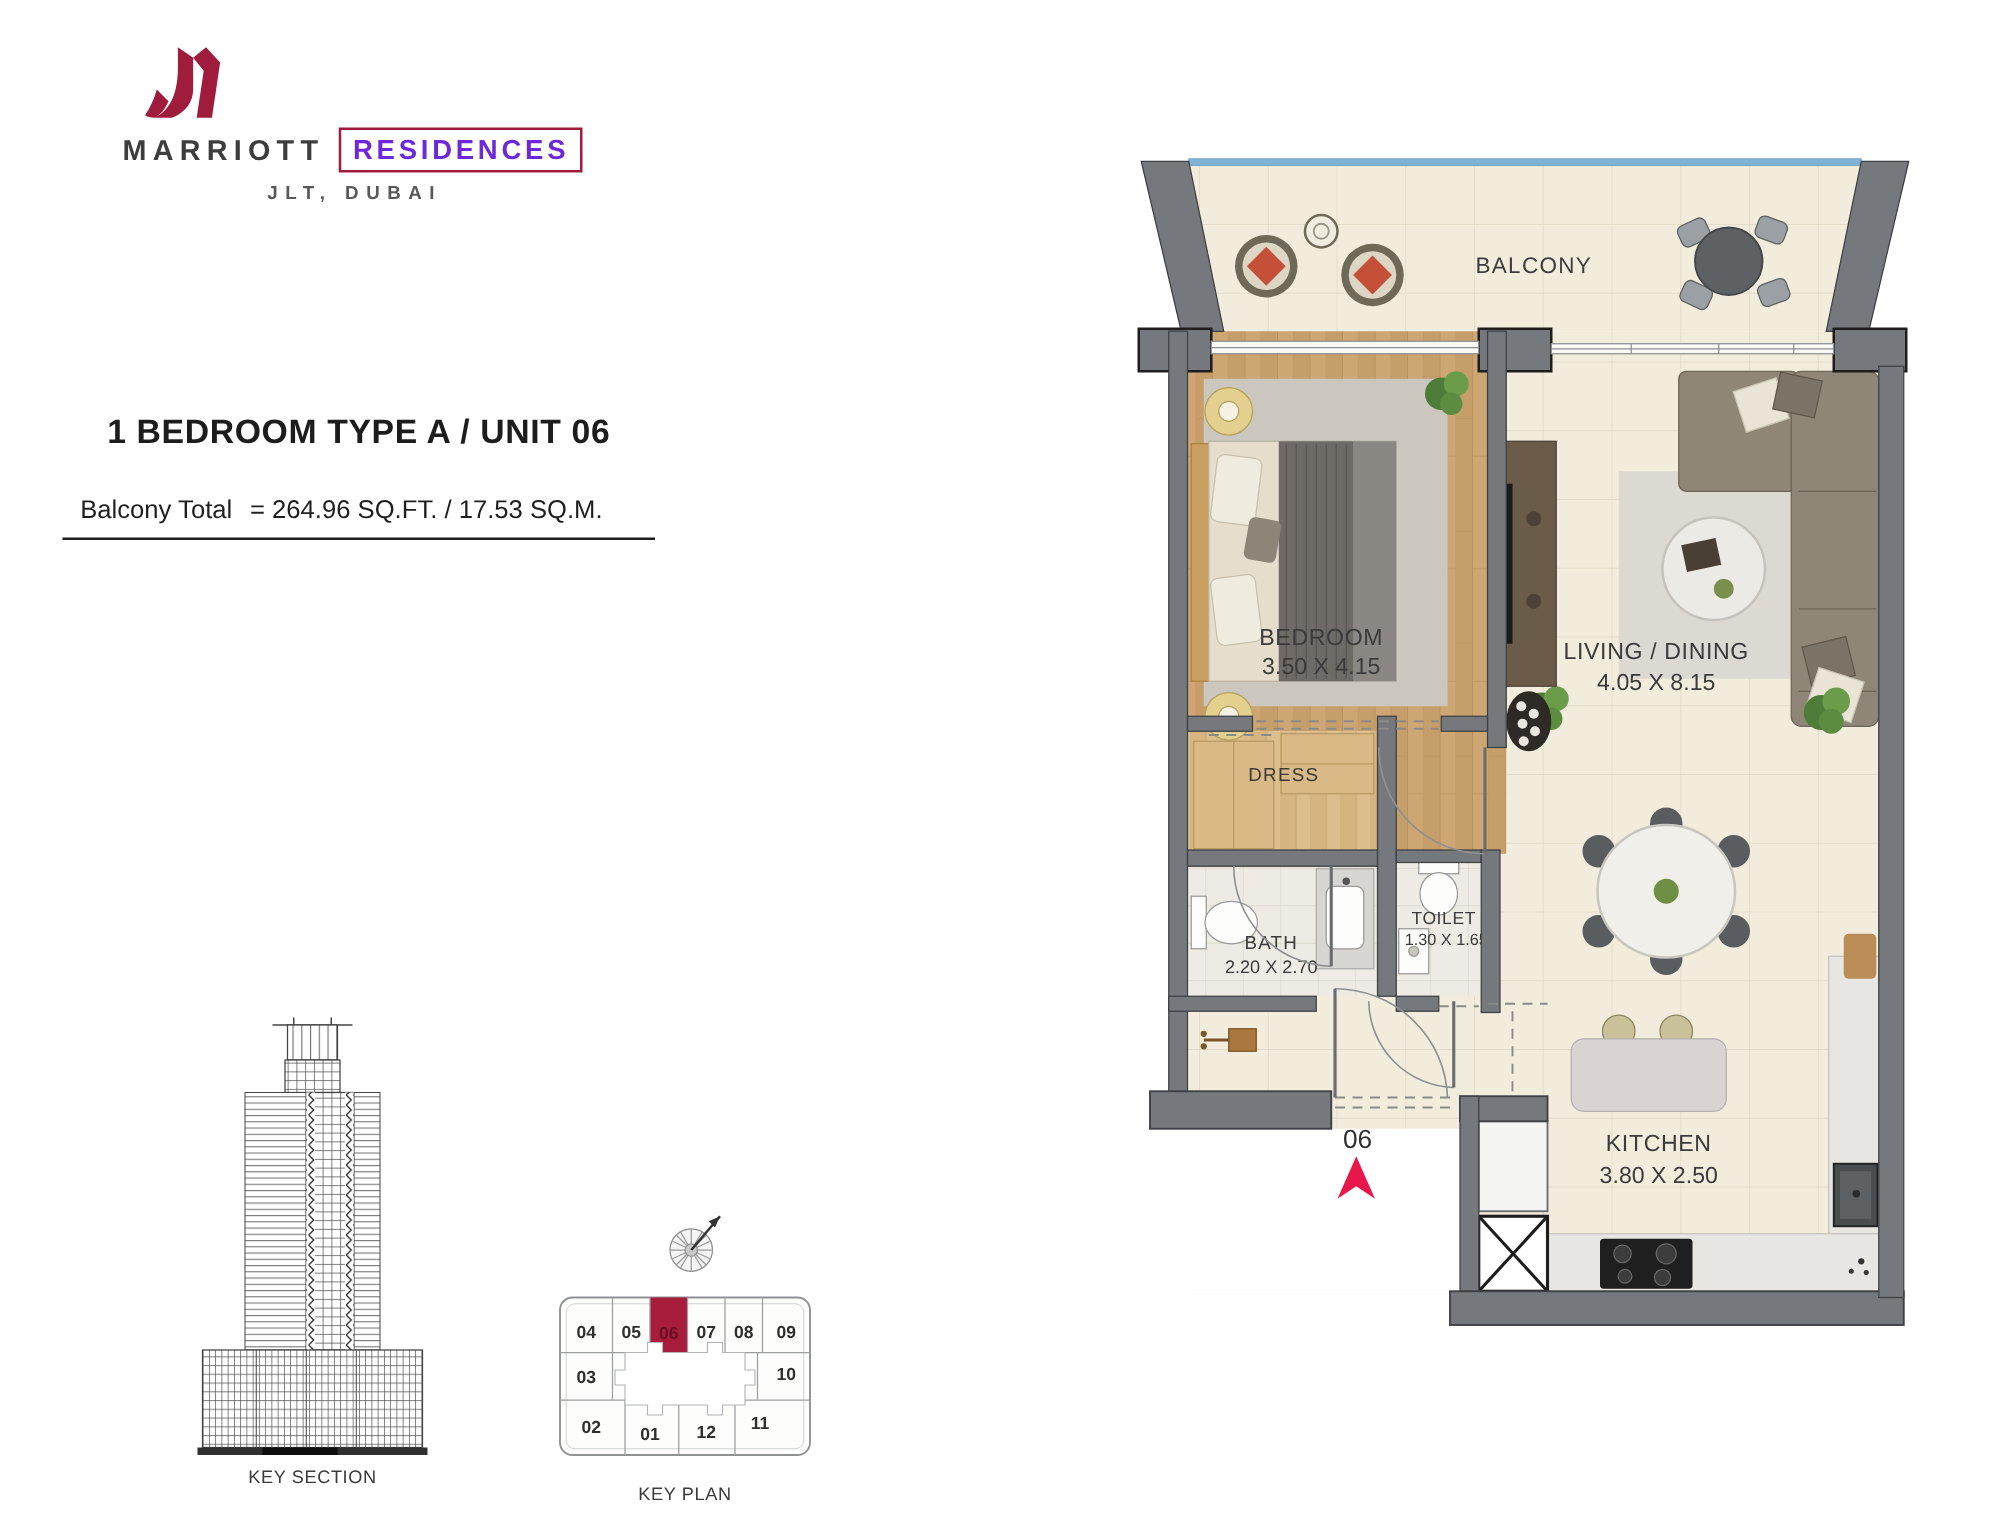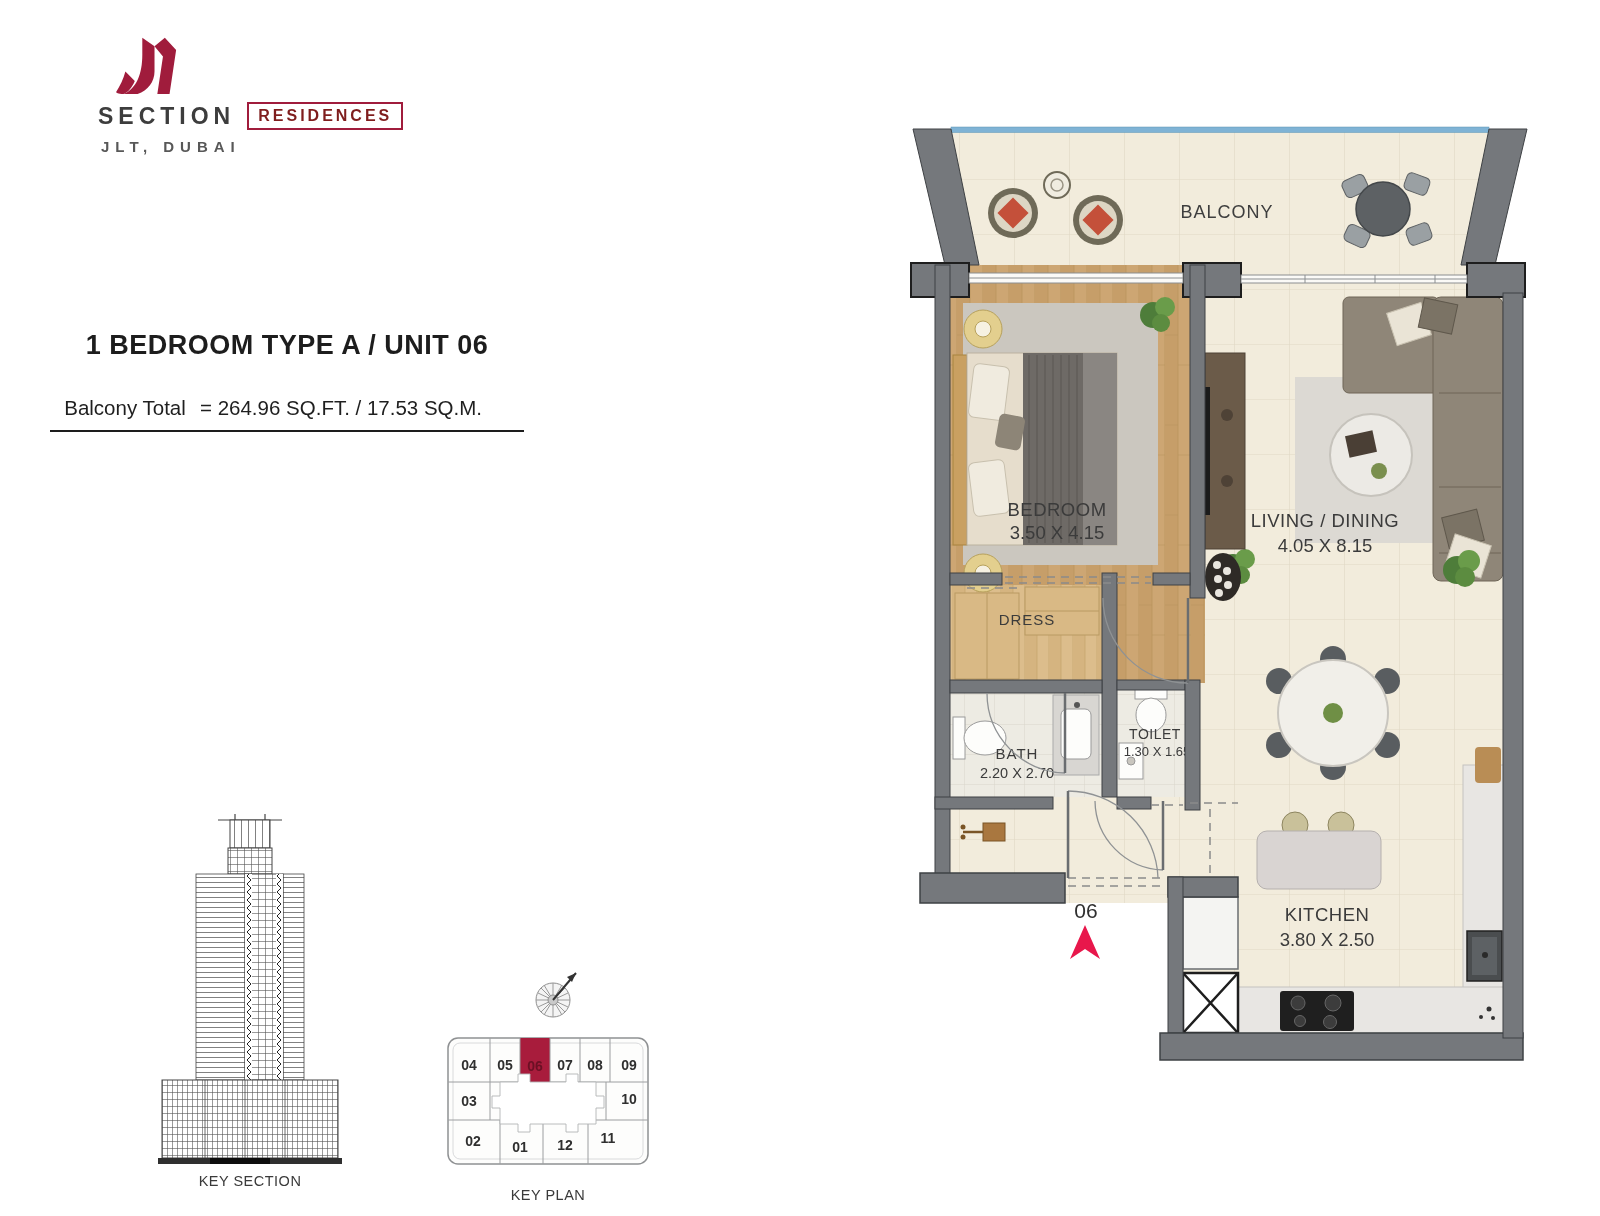--- a/index.html
+++ b/index.html
@@ -5,23 +5,23 @@
   html,body{margin:0;padding:0;}
   body{
     width:1600px;height:1216px;position:relative;background:#ffffff;
     font-family:"Liberation Sans", sans-serif;color:#2b2b2b;overflow:hidden;
   }
   
   .logo{position:absolute;left:98px;top:34px;}
   .logo .m-mark{display:block;margin-left:10px;}
   .logo-row{display:flex;align-items:center;gap:12px;margin-top:6px;}
   .brand{font-size:23px;font-weight:700;letter-spacing:5px;color:#3d3d3d;}
-  .residences{font-size:16px;font-weight:600;letter-spacing:3px;color:#7f1d1d;
+  .residences{font-size:22px;font-weight:600;letter-spacing:3px;color:#6d28d9;
     border:2px solid #A01C3C;padding:3px 9px;}
-  .jlt{font-size:15px;font-weight:600;letter-spacing:6px;color:#585858;margin-top:8px;margin-left:3px;}
+  .jlt{font-size:15px;font-weight:600;letter-spacing:6px;color:#585858;margin-top:8px;margin-left:3px;text-align:center;}
   
   .title-block{position:absolute;left:50px;top:330px;width:474px;text-align:center;}
   .page-title{font-size:27px;font-weight:600;color:#1d1d1d;letter-spacing:.5px;}
   .area-table{margin-top:26px;}
   .area-row{display:flex;align-items:flex-end;padding:9px 0 10px 0;border-bottom:2.5px solid #1d1d1d;}
   .area-label{width:150px;font-size:20.5px;color:#1f1f1f;}
   .area-value{font-size:20.5px;color:#1f1f1f;}
   
   .floorplan{position:absolute;left:905px;top:125px;}
   .keysection{position:absolute;left:150px;top:812px;}
@@ -31,21 +31,21 @@
 </head>
 <body>
 
 <div class="logo">
   <svg class="m-mark" width="78" height="62" viewBox="0 0 70 66">
     <path d="M10,64 C24,58 30,42 30,22 L30,4 L43,13 L43,40 C43,51 36,60 25,64 Z" fill="#A01C3C"></path>
     <path d="M43,13 L54,4 L66,17 L59,64 L46,64 L52,24 Z" fill="#A01C3C"></path>
     <path d="M10,64 C4,64 2,62 2,62 C6,56 10,48 12,40 L22,50 C19,57 15,62 10,64 Z" fill="#A01C3C"></path>
   </svg>
   <div class="logo-row">
-    <span class="brand">SECTION</span>
+    <span class="brand">MARRIOTT</span>
     <span class="residences">RESIDENCES</span>
   </div>
   <div class="jlt">JLT, DUBAI</div>
 </div>
 
 <div class="title-block">
   <div class="page-title">1 BEDROOM TYPE A  /  UNIT 06</div>
   <div class="area-table">
     <div class="area-row">
       <span class="area-label">Balcony Total</span>

